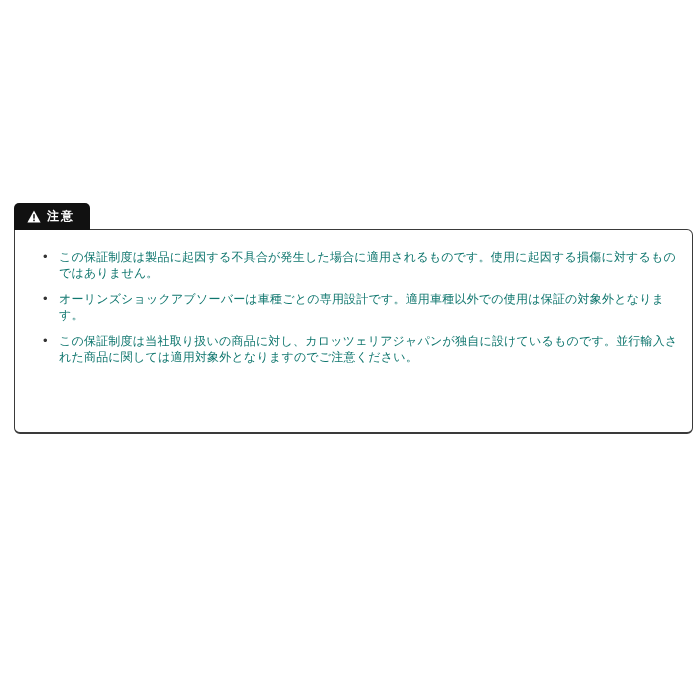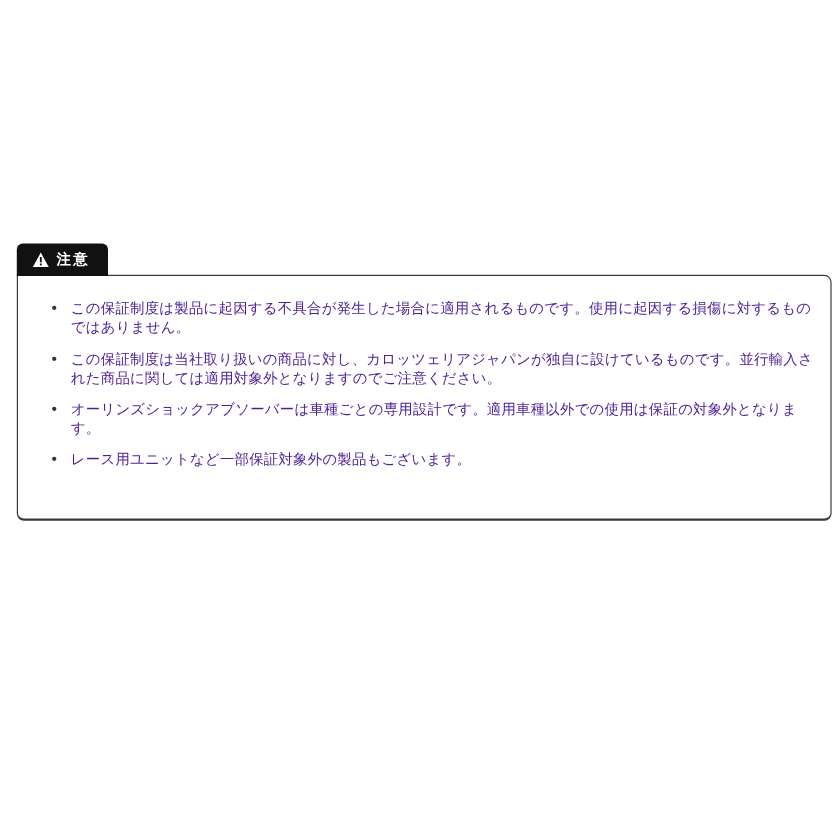--- a/index.html
+++ b/index.html
@@ -58,21 +58,21 @@
   }
   ul.notice-list {
     list-style: none;
   }
   ul.notice-list li {
     position: relative;
     padding-left: 24px;
     margin-bottom: 10px;
     font-size: 12px;
     line-height: 16px;
-    color: #4c1d95;
+    color: #0f766e;
     letter-spacing: 0.2px;
   }
   ul.notice-list li::before {
     content: "\2022";
     position: absolute;
     left: 8px;
     top: 0;
     color: #333333;
     font-size: 13px;
   }
@@ -96,19 +96,18 @@
           <path d="M7 0.5 L13.6 12.5 L0.4 12.5 Z" fill="#ffffff"></path>
           <rect x="6.25" y="4.2" width="1.5" height="4.4" fill="#111111"></rect>
           <rect x="6.25" y="9.6" width="1.5" height="1.6" fill="#111111"></rect>
         </svg>
       </span>
       <span>注意</span>
     </div>
     <div class="notice-box">
       <ul class="notice-list">
         <li><span>この保証制度は製品に起因する不具合が発生した場合に適用されるものです。使用に起因する損傷に対するものではありません。</span></li>
+        <li><span>オーリンズショックアブソーバーは車種ごとの専用設計です。適用車種以外での使用は保証の対象外となります。</span></li>
         <li><span>この保証制度は当社取り扱いの商品に対し、カロッツェリアジャパンが独自に設けているものです。並行輸入された商品に関しては適用対象外となりますのでご注意ください。</span></li>
-        <li><span>オーリンズショックアブソーバーは車種ごとの専用設計です。適用車種以外での使用は保証の対象外となります。</span></li>
-        <li><span>レース用ユニットなど一部保証対象外の製品もございます。</span></li>
       </ul>
     </div>
   </div>
 </div>
 
 </body></html>

